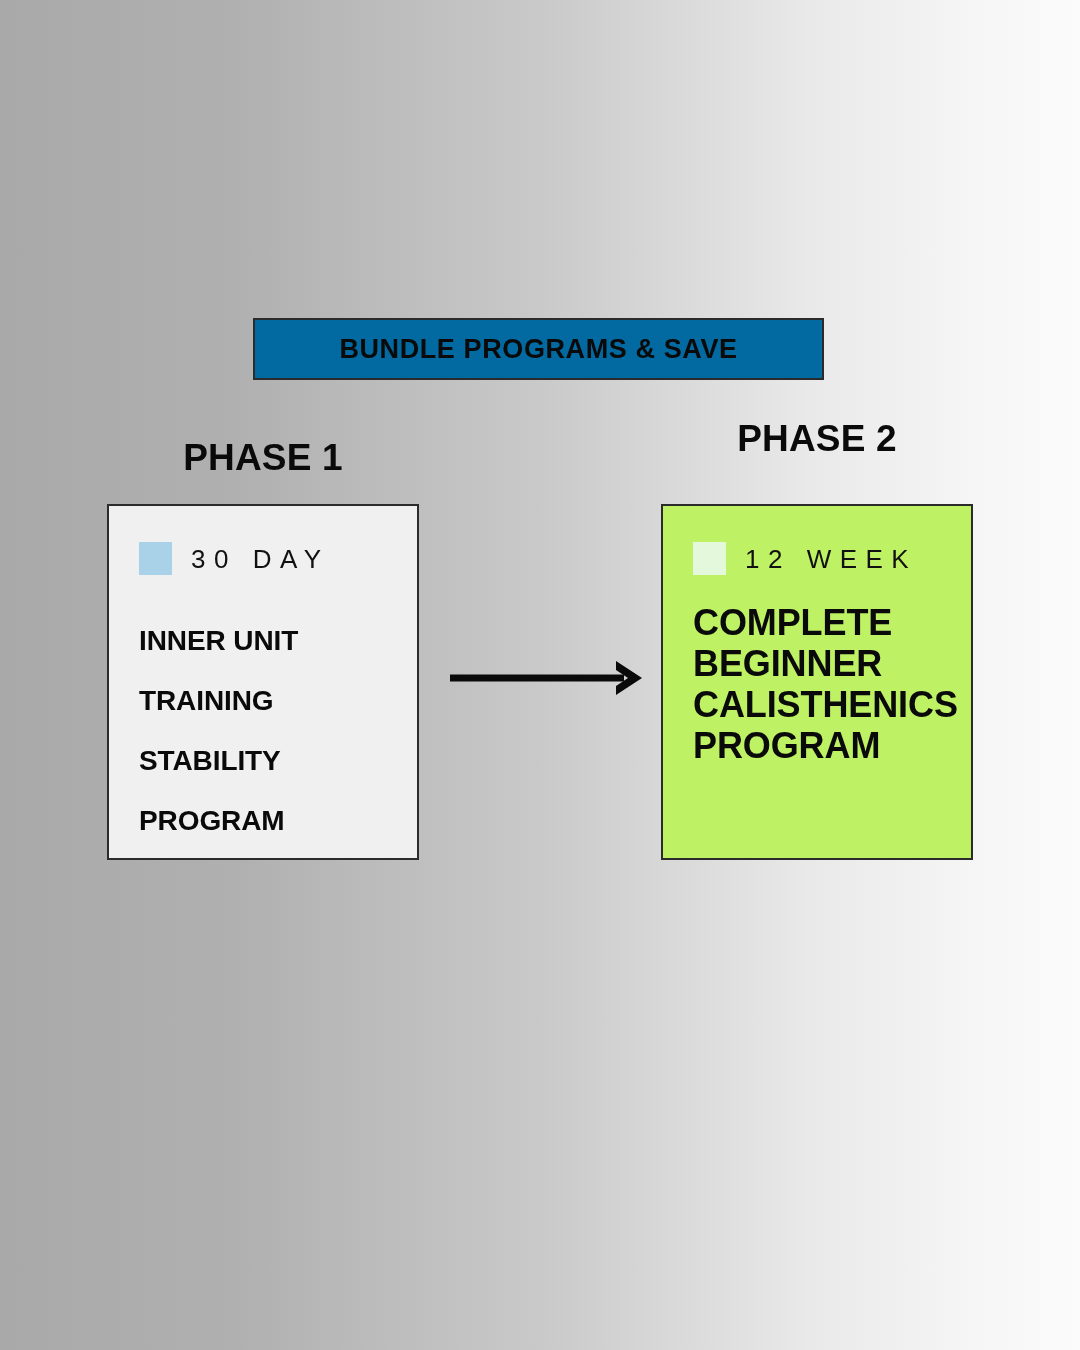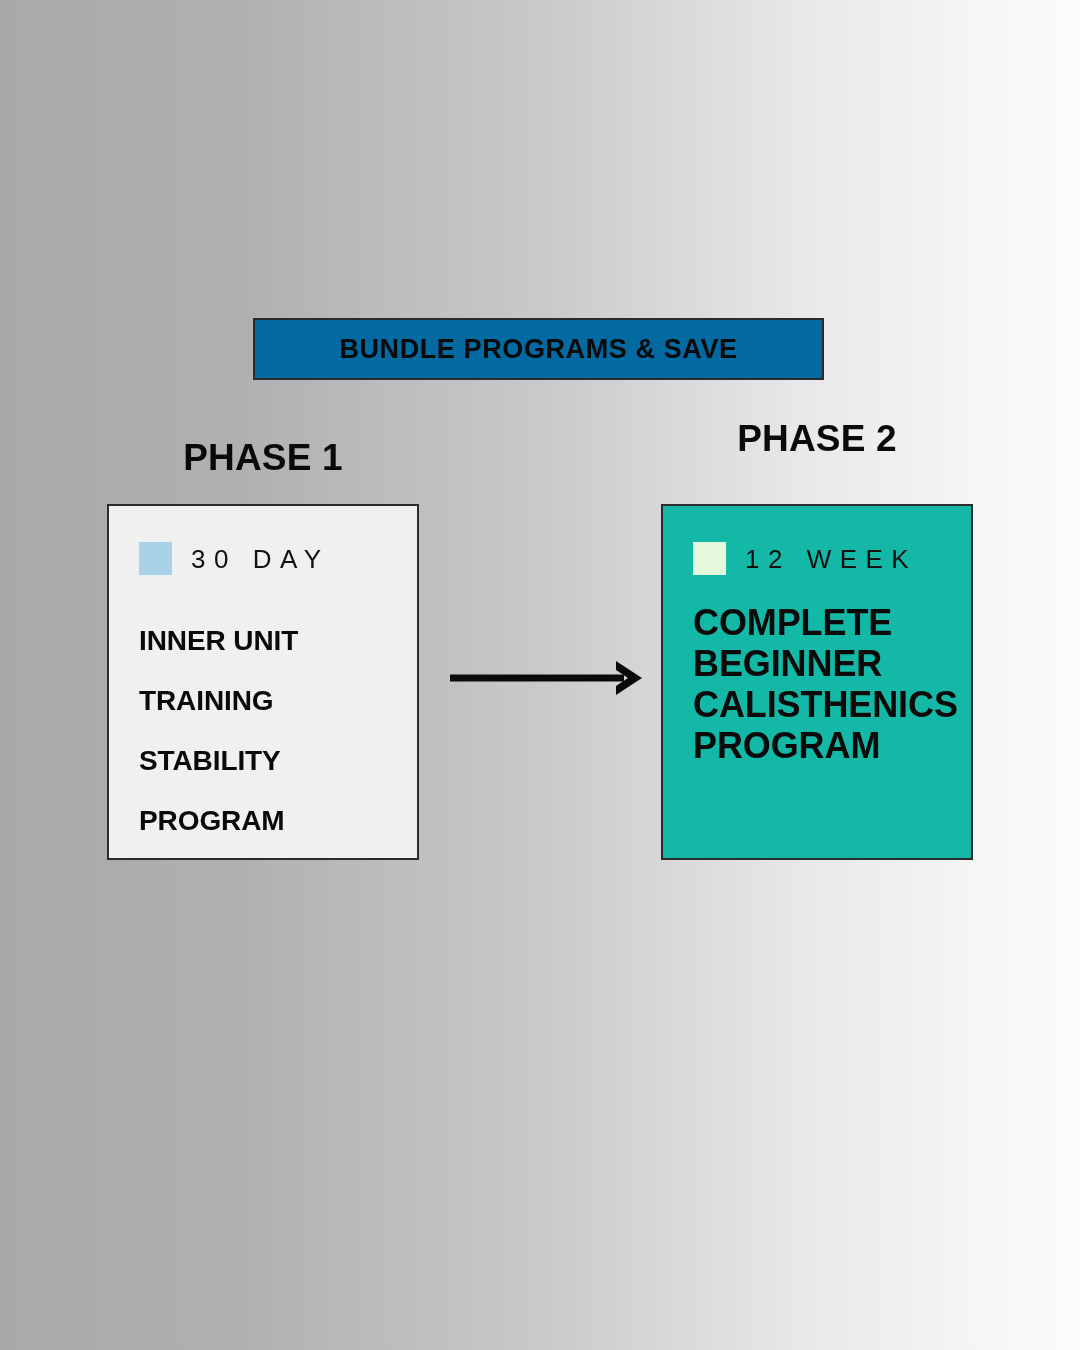--- a/index.html
+++ b/index.html
@@ -154,21 +154,21 @@
     <div class="card-title">INNER UNIT TRAINING STABILITY PROGRAM</div>
   </div>
 
   <div class="flow-arrow">
     <svg width="200" height="46" viewBox="0 0 200 46">
       <line x1="6" y1="23" x2="180" y2="23" stroke="#0a0a0a" stroke-width="7"></line>
       <polygon points="172,6 198,23 172,40 172,31 184,23 172,15" fill="#0a0a0a"></polygon>
     </svg>
   </div>
 
-  <div class="program-card card-2" style="background: #14b8a6; border-color: rgb(43, 43, 43);">
+  <div class="program-card card-2" style="background: #bef264; border-color: rgb(43, 43, 43);">
     <div class="card-duration-row">
       <span class="duration-swatch" style="background:#e4f8dc;"></span>
       <span class="duration-label">12 WEEK</span>
     </div>
     <div class="card-title">COMPLETE BEGINNER CALISTHENICS PROGRAM</div>
   </div>
 
 </div>
 
 </body></html>

